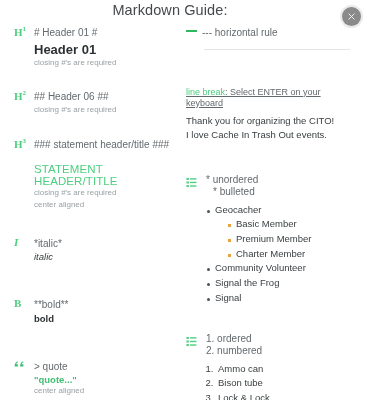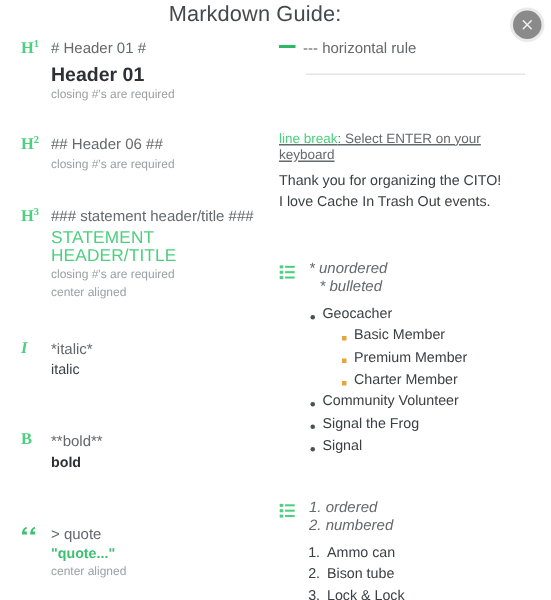--- a/index.html
+++ b/index.html
@@ -51,22 +51,22 @@
   .g-h1{font-size:11px;}
   .g-h2{font-size:11px;}
   .g-h3{font-size:11px;}
   .g-h sup{font-size:7px;vertical-align:super;}
   .g-i{font-family:"Liberation Serif",serif;font-style:italic;font-weight:700;font-size:11px;color:#4ccf7f;}
   .g-b{font-family:"Liberation Serif",serif;font-weight:700;font-size:11px;color:#4ccf7f;}
 
   
   .out-h1{font-size:13px;font-weight:700;color:#2d3134;margin:2px 0 0 20px;}
   .out-h2{font-size:12.5px;font-weight:400;color:#4a4f52;margin:2px 0 0 20px;}
-  .out-h3{font-size:11.5px;color:#4ccf7f;margin:2px 0 0 20px;letter-spacing:.1px;}
-  .out-i{font-size:9.5px;color:#3b4043;margin:1px 0 0 20px;}
+  .out-h3{font-size:11.5px;color:#4ccf7f;margin:12px 0 0 20px;letter-spacing:.1px;}
+  .out-i{font-size:9.5px;font-style:italic;color:#3b4043;margin:1px 0 0 20px;}
   .out-b{font-size:9.5px;font-weight:700;color:#2d3134;margin:1px 0 0 20px;}
   .out-q{font-size:9.5px;font-weight:700;color:#3fbf72;margin:1px 0 0 20px;}
   .indent{margin-left:20px;}
 
   
   .hr-dash{
     display:inline-block;width:11px;height:2px;background:#2fb862;
     margin-right:5px;margin-top:4px;flex:0 0 auto;
   }
   .hr-line{border:0;border-top:1px solid #e2e4e6;margin:9px 0 0 18px;width:146px;}
@@ -91,21 +91,21 @@
   ul.ul-2>li{
     font-size:9.5px;color:#3b4043;line-height:1.55;
     position:relative;padding-left:9px;
   }
   ul.ul-2>li:before{
     content:"";position:absolute;left:1px;top:7px;
     width:3px;height:3px;background:#e8a33d;
   }
   ol.ol-1{margin:4px 0 0 30px;padding:0;font-size:9.5px;color:#3b4043;line-height:1.55;}
   ol.ol-1 li{padding-left:2px;}
-  .syntax-lines span{display:block;font-style:italic;}
+  .syntax-lines span{display:block;}
   .syntax-sub{padding-left:7px;}
 </style>
 </head>
 <body>
 
 <div id="app">
 
   <div class="title">Markdown Guide:</div>
 
   <button class="close-btn" aria-label="close">

